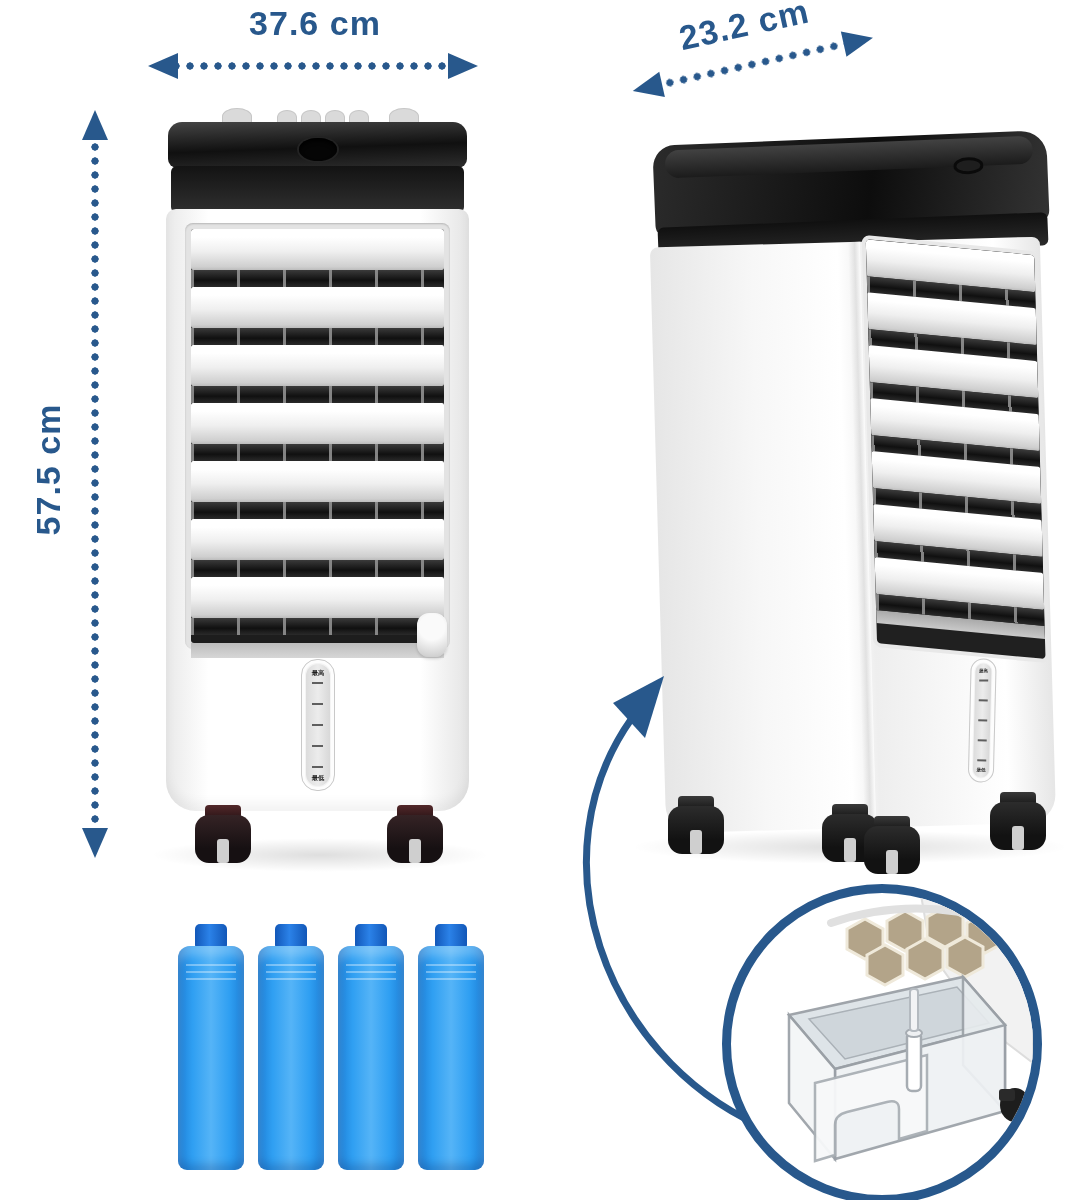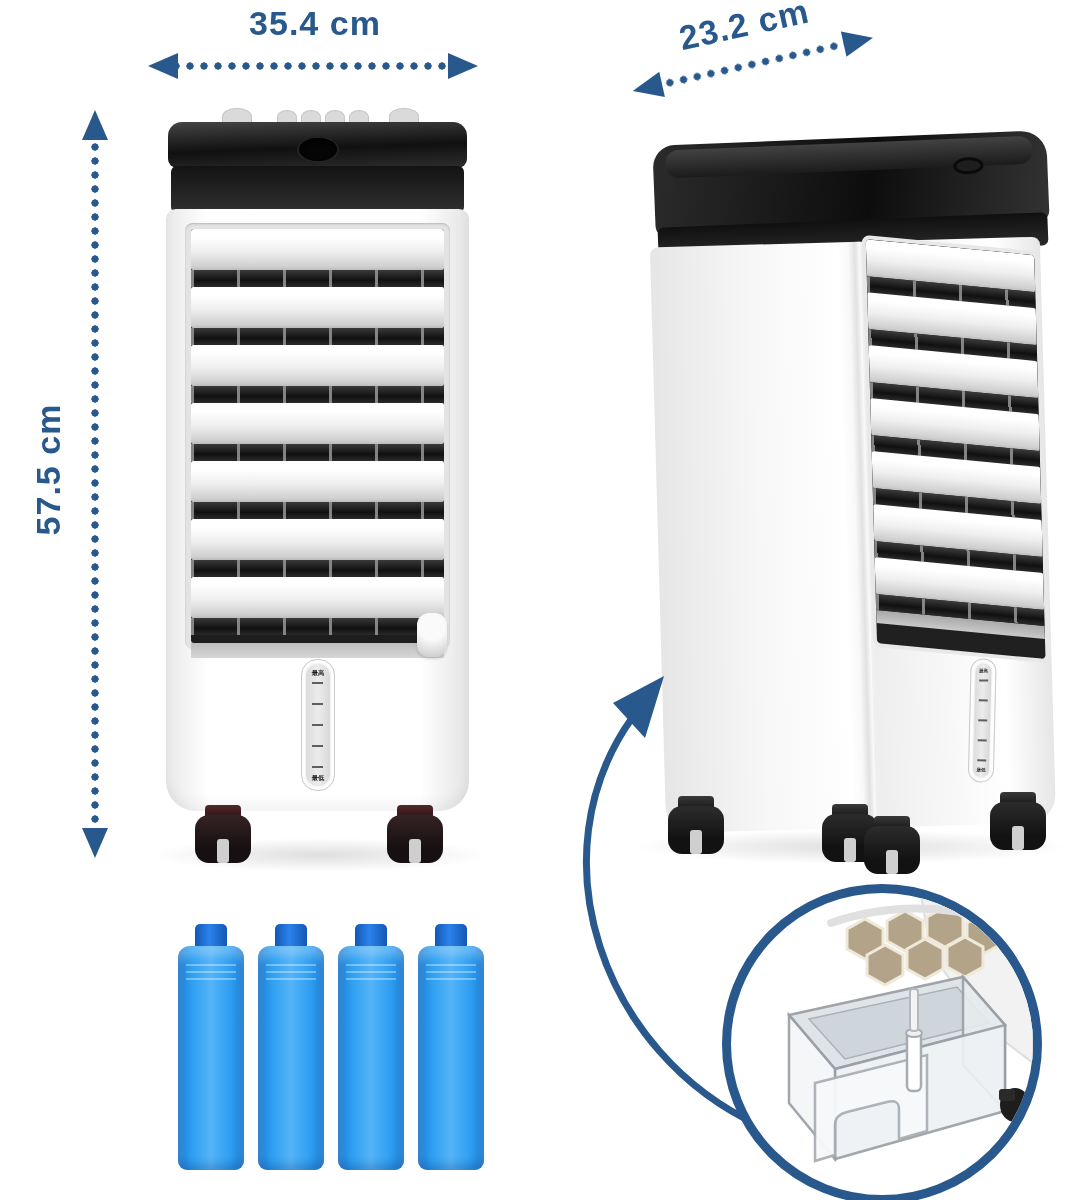--- a/index.html
+++ b/index.html
@@ -113,21 +113,21 @@
   
   .inset-circle{position:absolute;left:722px;top:884px;width:320px;height:320px;border-radius:50%;
        border:9px solid #28588C;background:#fff;box-sizing:border-box;overflow:hidden;}
   .overlay-svg{position:absolute;left:0;top:0;width:1068px;height:1200px;pointer-events:none;}
 </style>
 </head>
 <body>
 
 <div class="canvas">
 
-  <div class="dim-label" style="left:150px;top:4px;width:330px;">35.4 cm</div>
+  <div class="dim-label" style="left:150px;top:4px;width:330px;">37.6 cm</div>
   <div>
     <div class="dot-line-h" style="left:176px;top:62px;width:280px;"></div>
     <div class="ah ah-left" style="left:148px;top:53px;"></div>
     <div class="ah ah-right" style="left:448px;top:53px;"></div>
   </div>
 
   <div class="dim-label" style="left:-32px;top:450px;width:160px;transform:rotate(-90deg);">57.5 cm</div>
   <div>
     <div class="dot-line-v" style="left:91px;top:138px;height:690px;"></div>
     <div class="ah ah-up" style="left:82px;top:110px;"></div>

